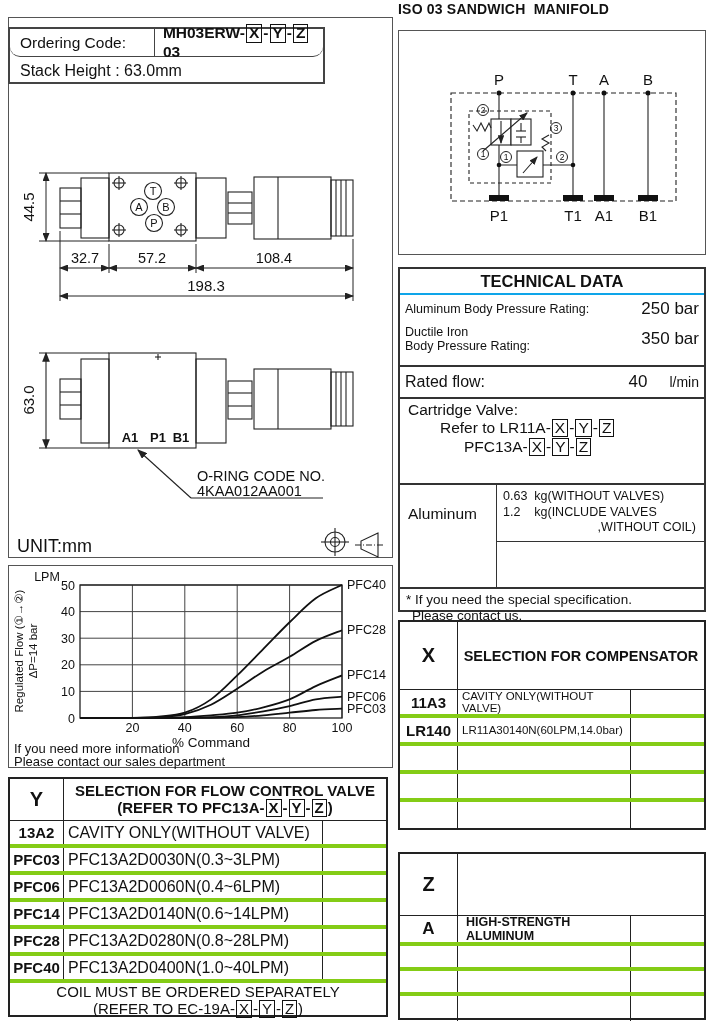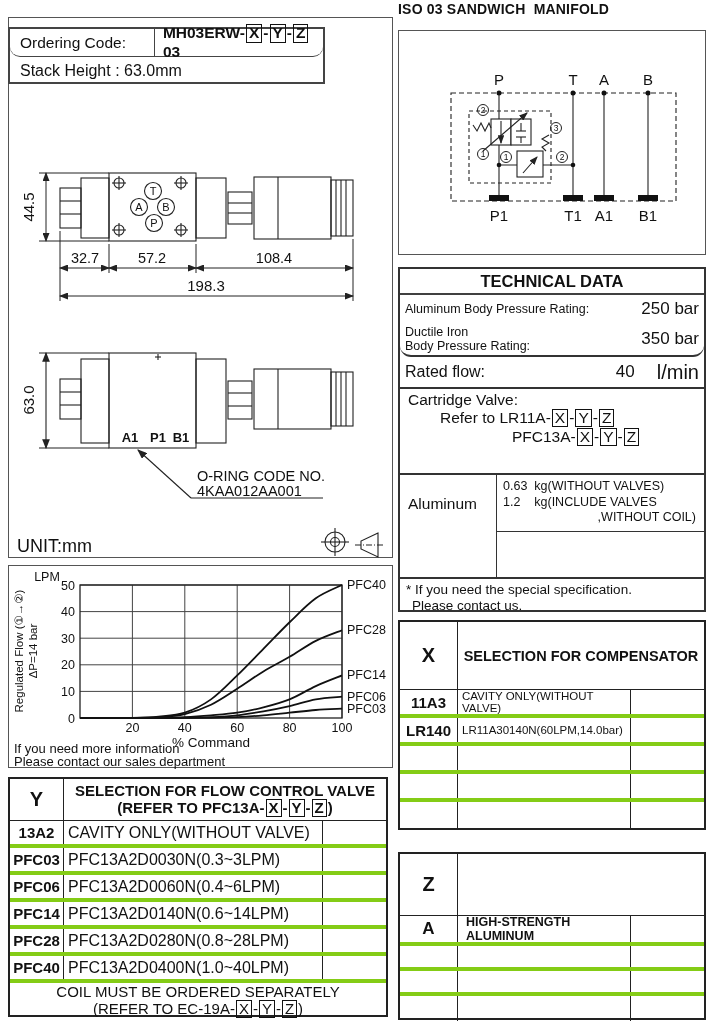--- a/index.html
+++ b/index.html
@@ -21,30 +21,30 @@
   
   #drawing-panel { left:8px; top:17px; width:385px; height:541px; border:1px solid #555; }
   #chart-panel { left:8px; top:565px; width:385px; height:203px; border:1px solid #555; }
 
   
   #page-title { left:398px; top:1px; width:316px; text-align:left; font-size:14px; font-weight:bold;
                 white-space:pre; letter-spacing:.2px; }
   #circuit-box { left:398px; top:30px; width:308px; height:225px; border:1px solid #555; }
 
   #tech-box { left:398px; top:267px; width:308px; height:345px; border:2px solid #333; background:#fff; }
-  #tech-box .hdr { height:26px; border-bottom:2px solid #404040; display:flex; align-items:center; justify-content:center;
+  #tech-box .hdr { height:26px; border-bottom:2px solid #0ea5e9; display:flex; align-items:center; justify-content:center;
                    font-weight:bold; font-size:16.5px; }
   .tech-sec { border-bottom:2px solid #333; }
   .tech-row { display:flex; align-items:center; padding:0 5px; }
   .tr-lab { flex:1; font-size:12.5px; line-height:1.15; }
   .tr-val { font-size:17px; white-space:nowrap; }
   #tech-cart { padding:3px 0 0 0; font-size:15.5px; line-height:1.02; }
   #tech-cart .l1 { padding-left:8px; }
   #tech-cart .l2 { padding-left:40px; padding-top:1px; }
-  #tech-cart .l3 { padding-left:112px; padding-top:1px; }
+  #tech-cart .l3 { padding-left:64px; padding-top:1px; }
   #tech-cart .note { font-size:13px; padding:6px 0 0 6px; }
   #weight-tab { display:flex; height:104px; }
   #weight-tab .mat { width:97px; border-right:1px solid #333; display:flex; align-items:center; padding-left:8px;
                      font-size:15.5px; height:57px; }
   #weight-tab .matwrap { width:97px; border-right:1px solid #333; }
   #weight-tab .vals { flex:1; }
   #weight-tab .vrow1 { height:57px; border-bottom:1px solid #333; font-size:12.5px; line-height:1.25; padding:4px 4px 0 6px; white-space:pre; }
   #weight-tab .vr3 { text-align:right; padding-right:4px; }
   #tech-foot { font-size:13.5px; line-height:1.2; padding:3px 0 0 6px; }
   #tech-foot .ind { padding-left:6px; }
@@ -293,37 +293,37 @@
         <text x="100" y="190">P1</text>
         <text x="174" y="190">T1</text>
         <text x="205" y="190">A1</text>
         <text x="249" y="190">B1</text>
       </g>
     </svg>
   </div>
 
   <div id="tech-box" class="abs">
     <div class="hdr">TECHNICAL DATA</div>
-    <div class="tech-sec" style="height:62px;border-radius:11px;">
+    <div class="tech-sec" style="height:72px;">
       <div class="tech-row" style="height:28px;">
         <div class="tr-lab">Aluminum Body Pressure Rating:</div>
         <div class="tr-val">250 bar</div>
       </div>
       <div class="tech-row" style="height:32px;">
         <div class="tr-lab">
           <span style="display:block;">Ductile Iron</span>
           <span style="display:block;">Body Pressure Rating:</span>
         </div>
         <div class="tr-val">350 bar</div>
       </div>
     </div>
     <div class="tech-sec tech-row" style="height:32px;">
       <div class="tr-lab" style="font-size:16px;">Rated flow:</div>
       <div class="tr-val" style="margin-right:22px;">40</div>
-      <div class="tr-val" style="font-size:20px;">l/min</div>
+      <div class="tr-val" style="font-size:14px;">l/min</div>
     </div>
     <div class="tech-sec" id="tech-cart" style="height:86px;">
       <div class="l1">Cartridge Valve:</div>
       <div class="l2">Refer to LR11A-<span class="bx">X</span>-<span class="bx">Y</span>-<span class="bx">Z</span></div>
       <div class="l3">PFC13A-<span class="bx">X</span>-<span class="bx">Y</span>-<span class="bx">Z</span></div>
     </div>
     <div class="tech-sec" id="weight-tab">
       <div class="matwrap">
         <div class="mat">Aluminum</div>
       </div>

